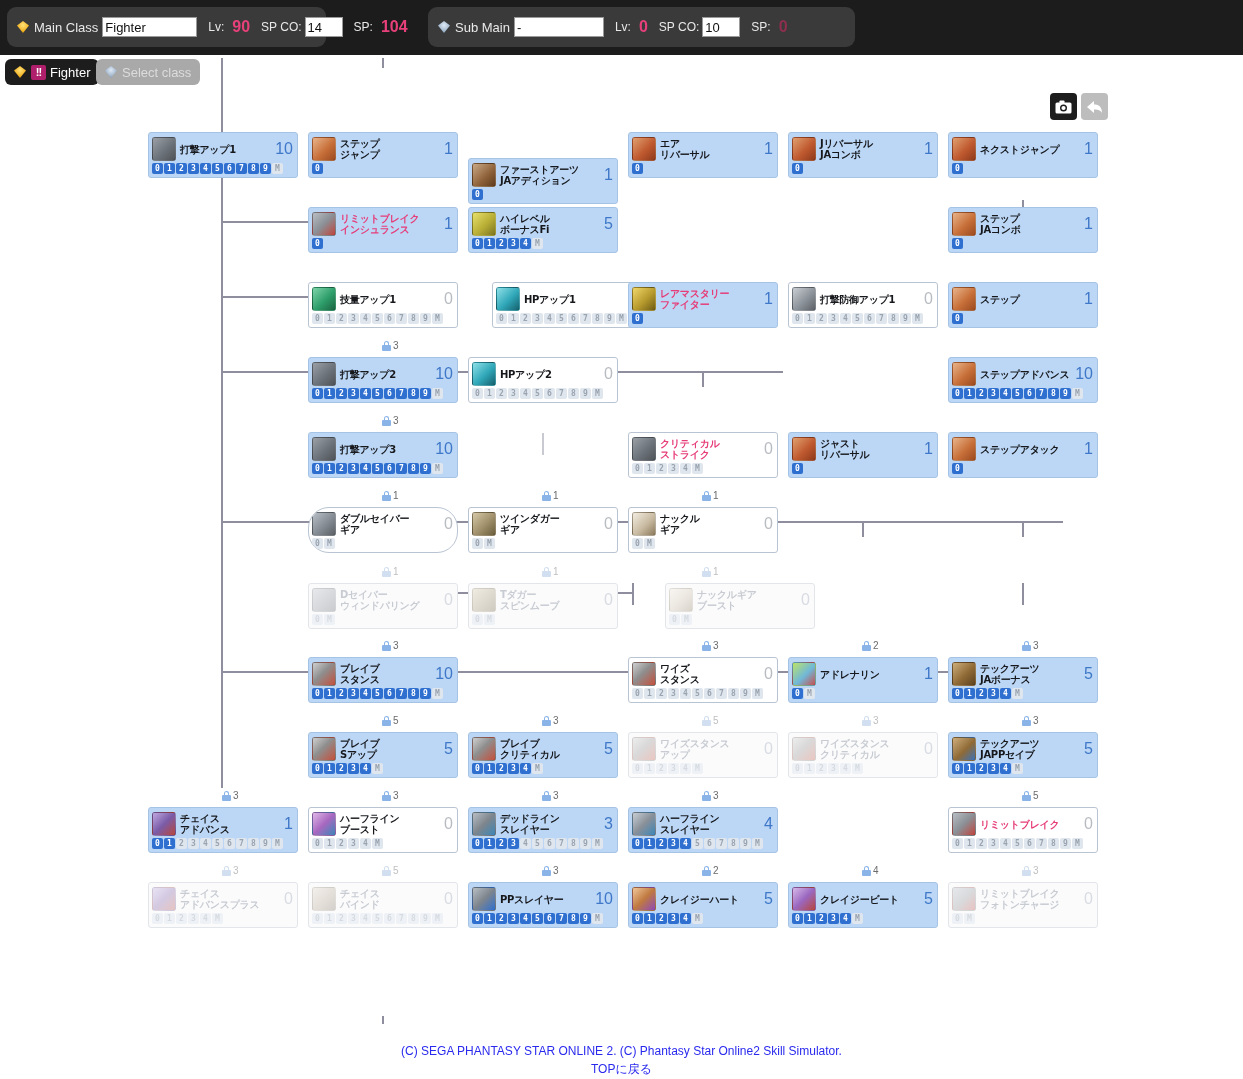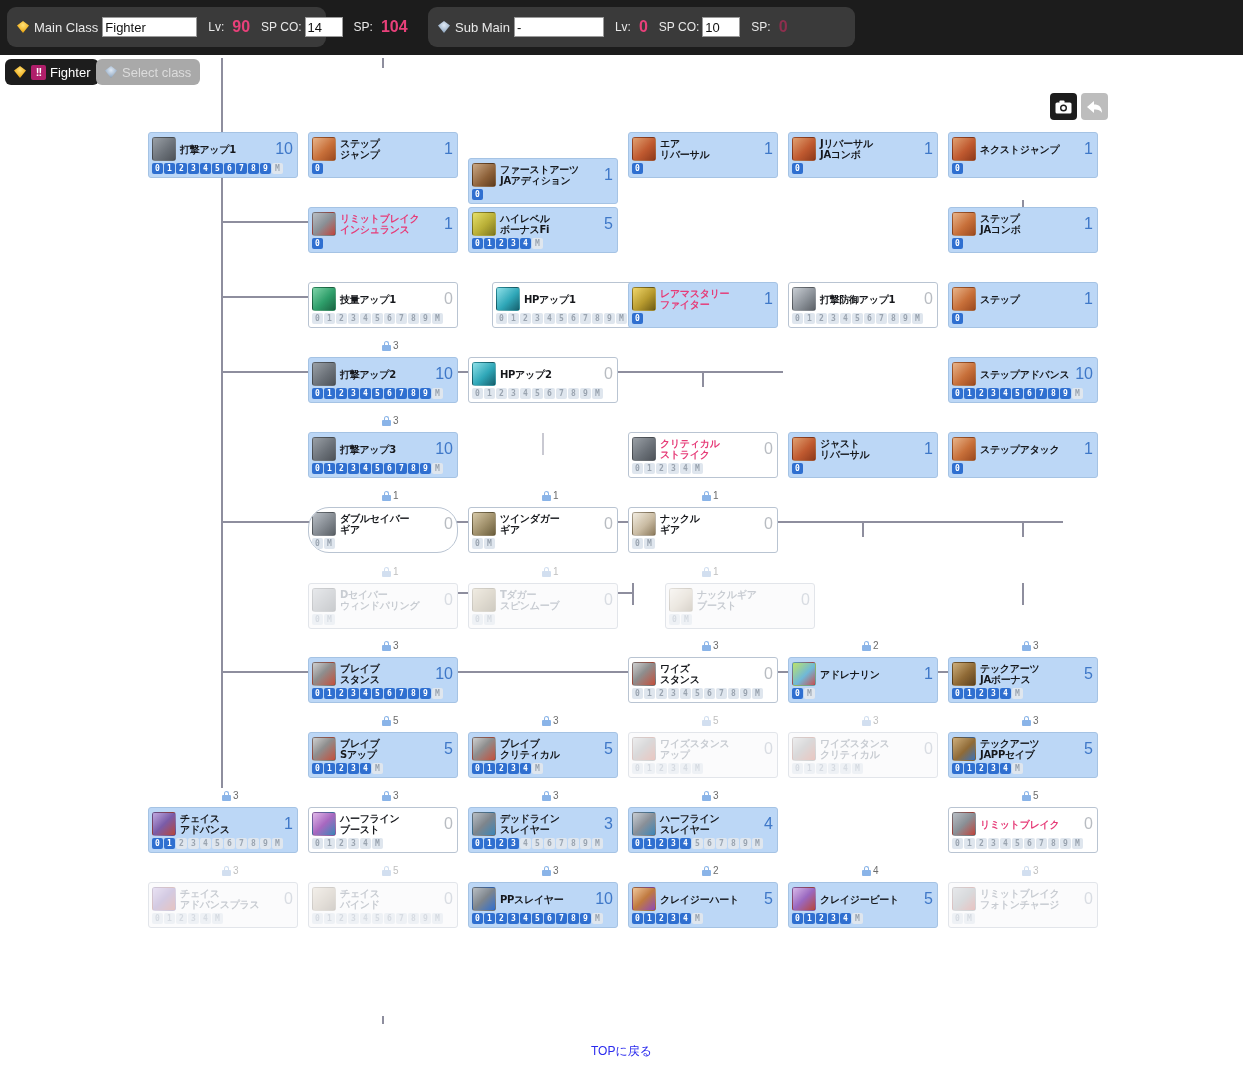--- a/index.html
+++ b/index.html
@@ -1137,14 +1137,18 @@
         <div class="c-val gray">0</div>
       </div>
       <div class="pips">
         <span class="pip">0</span>
         <span class="pip">M</span>
       </div>
     </div>
   </div>
 
 <div id="footer">
+  <div id="copyline">
+    <span class="seg">(C) SEGA  PHANTASY STAR ONLINE 2.</span>
+    <span class="seg">(C) Phantasy Star Online2 Skill Simulator.</span>
+  </div>
   <a href="#">TOPに戻る</a>
 </div>
 
 </body></html>

